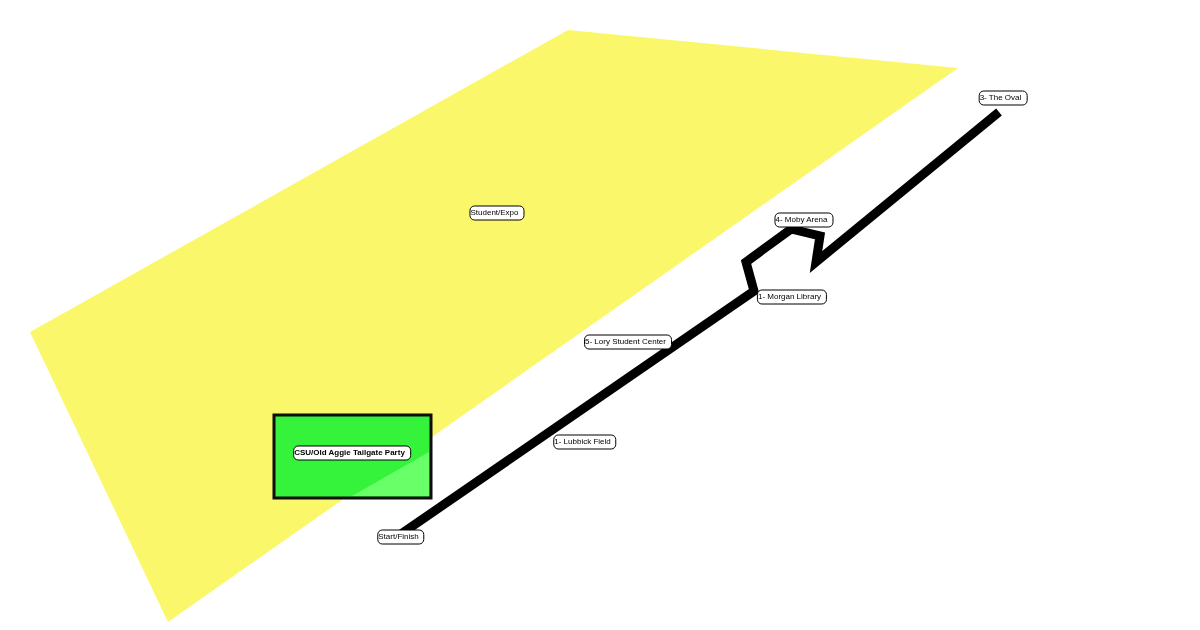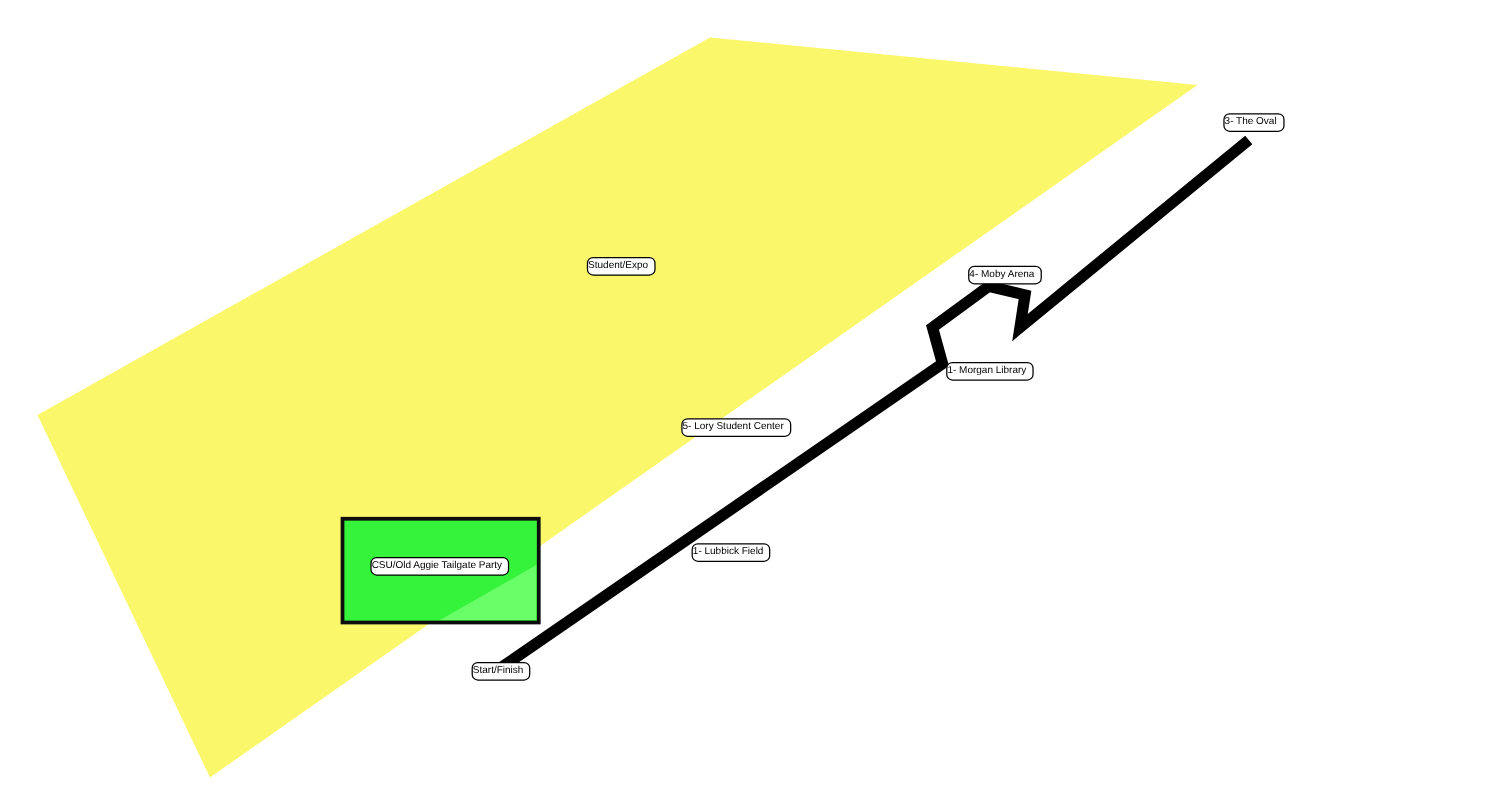--- a/index.html
+++ b/index.html
@@ -54,21 +54,21 @@
   </svg>
 
   <div class="marker-label" style="left:497px; top:213px;">Student/Expo</div>
 
   <div class="marker-label" style="left:1003px; top:98px;">3- The Oval</div>
 
   <div class="marker-label" style="left:787px; top:220px;margin-left:17px;">4- Moby Arena</div>
 
   <div class="marker-label" style="left:792px; top:297px;">1- Morgan Library</div>
 
-  <div class="marker-label" style="left:589px; top:342px;">5- Lory Student Center</div>
+  <div class="marker-label" style="left:628px; top:342px;">5- Lory Student Center</div>
 
   <div class="marker-label" style="left:585px; top:442px;">1- Lubbick Field</div>
 
-  <div class="marker-label" style="left:352px; top:453px;">CSU/Old Aggie Tailgate Party</div>
+  <div class="marker-label" style="left:352px; top:453px;font-weight:bold;">CSU/Old Aggie Tailgate Party</div>
 
   <div class="marker-label" style="left:401px; top:537px;text-align:right;">Start/Finish</div>
 
 </div>
 
 </body></html>

